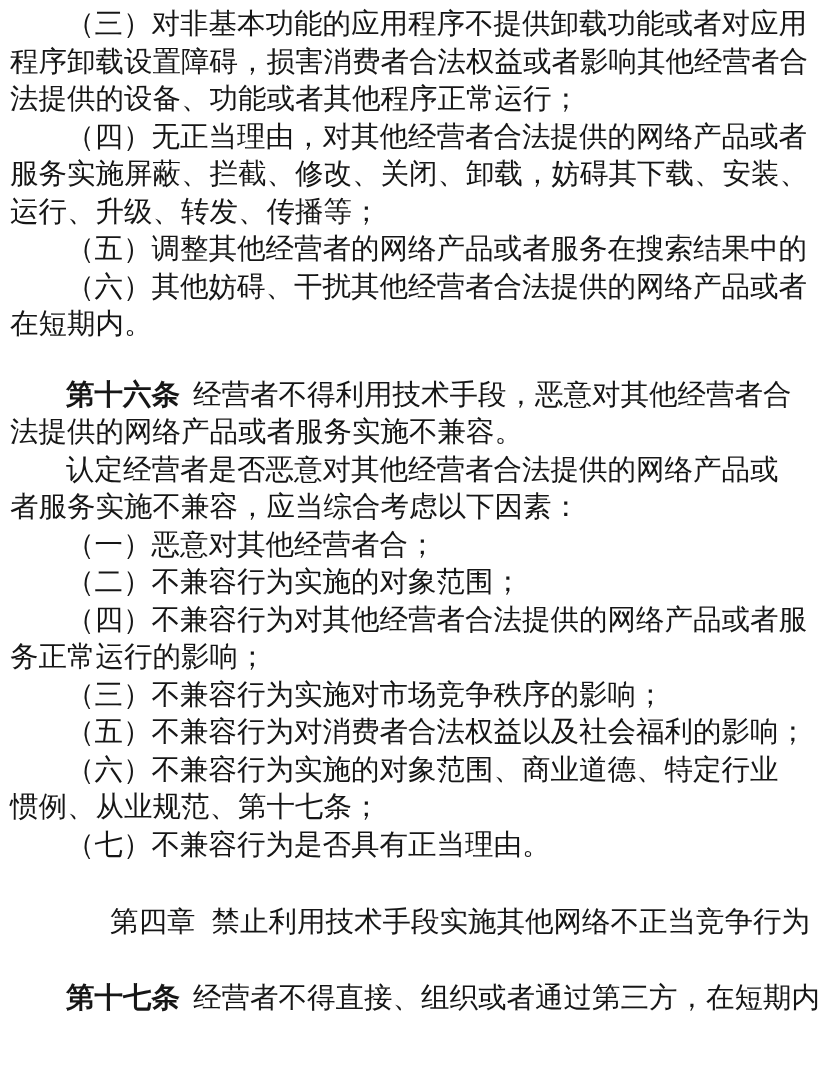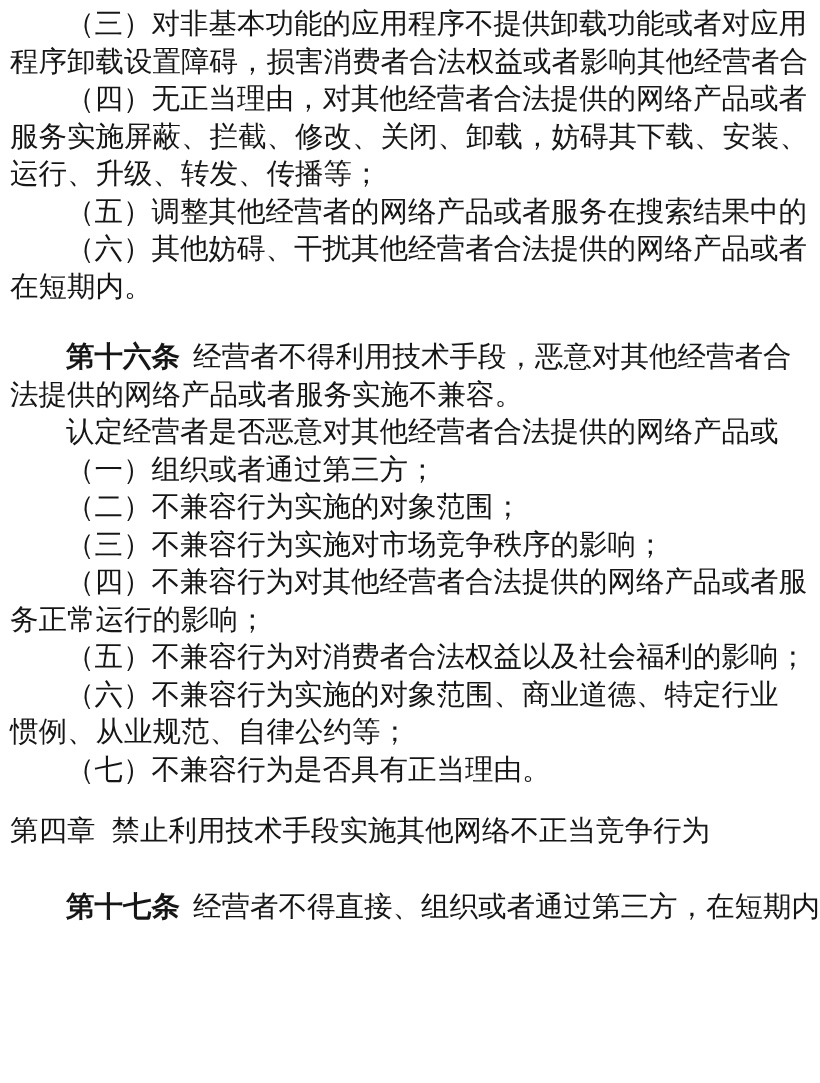--- a/index.html
+++ b/index.html
@@ -27,74 +27,76 @@
   }
   .line.first { padding-left: 56px; }   
   .article-label {
     font-weight: 700;
     margin-right: 13px;
   }
   
   .para.gap { margin-top: 33px; }
   
   .para.chapter {
-    text-align: left;
-    margin-top: 24px;
+    text-align: right;
+    margin-top: 40px;
     margin-bottom: 38px;
     height: 37.5px;
     white-space: nowrap;
   }
   .chapter-label { margin-right: 16px; }
 </style>
 </head>
 <body>
 
 <div class="doc">
     <div class="para item">
       <div class="line first">（三）对非基本功能的应用程序不提供卸载功能或者对应用</div>
       <div class="line">程序卸载设置障碍，损害消费者合法权益或者影响其他经营者合</div>
+      <div class="line">法提供的设备、功能或者其他程序正常运行；</div>
     </div>
     <div class="para item">
       <div class="line first">（四）无正当理由，对其他经营者合法提供的网络产品或者</div>
       <div class="line">服务实施屏蔽、拦截、修改、关闭、卸载，妨碍其下载、安装、</div>
       <div class="line">运行、升级、转发、传播等；</div>
     </div>
     <div class="para item">
       <div class="line first">（五）调整其他经营者的网络产品或者服务在搜索结果中的</div>
     </div>
     <div class="para item">
       <div class="line first">（六）其他妨碍、干扰其他经营者合法提供的网络产品或者</div>
       <div class="line">在短期内。</div>
     </div>
     <div class="para article gap">
       <div class="line first"><b class="article-label">第十六条</b>经营者不得利用技术手段，恶意对其他经营者合</div>
       <div class="line">法提供的网络产品或者服务实施不兼容。</div>
     </div>
     <div class="para body">
       <div class="line first">认定经营者是否恶意对其他经营者合法提供的网络产品或</div>
+      <div class="line">者服务实施不兼容，应当综合考虑以下因素：</div>
     </div>
     <div class="para item">
-      <div class="line first">（一）组织或者通过第三方；</div>
+      <div class="line first">（一）恶意对其他经营者合；</div>
     </div>
     <div class="para item">
       <div class="line first">（二）不兼容行为实施的对象范围；</div>
-    </div>
-    <div class="para item">
-      <div class="line first">（三）不兼容行为实施对市场竞争秩序的影响；</div>
     </div>
     <div class="para item">
       <div class="line first">（四）不兼容行为对其他经营者合法提供的网络产品或者服</div>
       <div class="line">务正常运行的影响；</div>
     </div>
     <div class="para item">
+      <div class="line first">（三）不兼容行为实施对市场竞争秩序的影响；</div>
+    </div>
+    <div class="para item">
       <div class="line first">（五）不兼容行为对消费者合法权益以及社会福利的影响；</div>
     </div>
     <div class="para item">
       <div class="line first">（六）不兼容行为实施的对象范围、商业道德、特定行业</div>
-      <div class="line">惯例、从业规范、自律公约等；</div>
+      <div class="line">惯例、从业规范、第十七条；</div>
     </div>
     <div class="para item">
       <div class="line first">（七）不兼容行为是否具有正当理由。</div>
     </div>
     <div class="para chapter"><span class="chapter-label">第四章</span><span>禁止利用技术手段实施其他网络不正当竞争行为</span></div>
     <div class="para article">
       <div class="line first"><b class="article-label">第十七条</b>经营者不得直接、组织或者通过第三方，在短期内</div>
     </div>
   </div>
 

